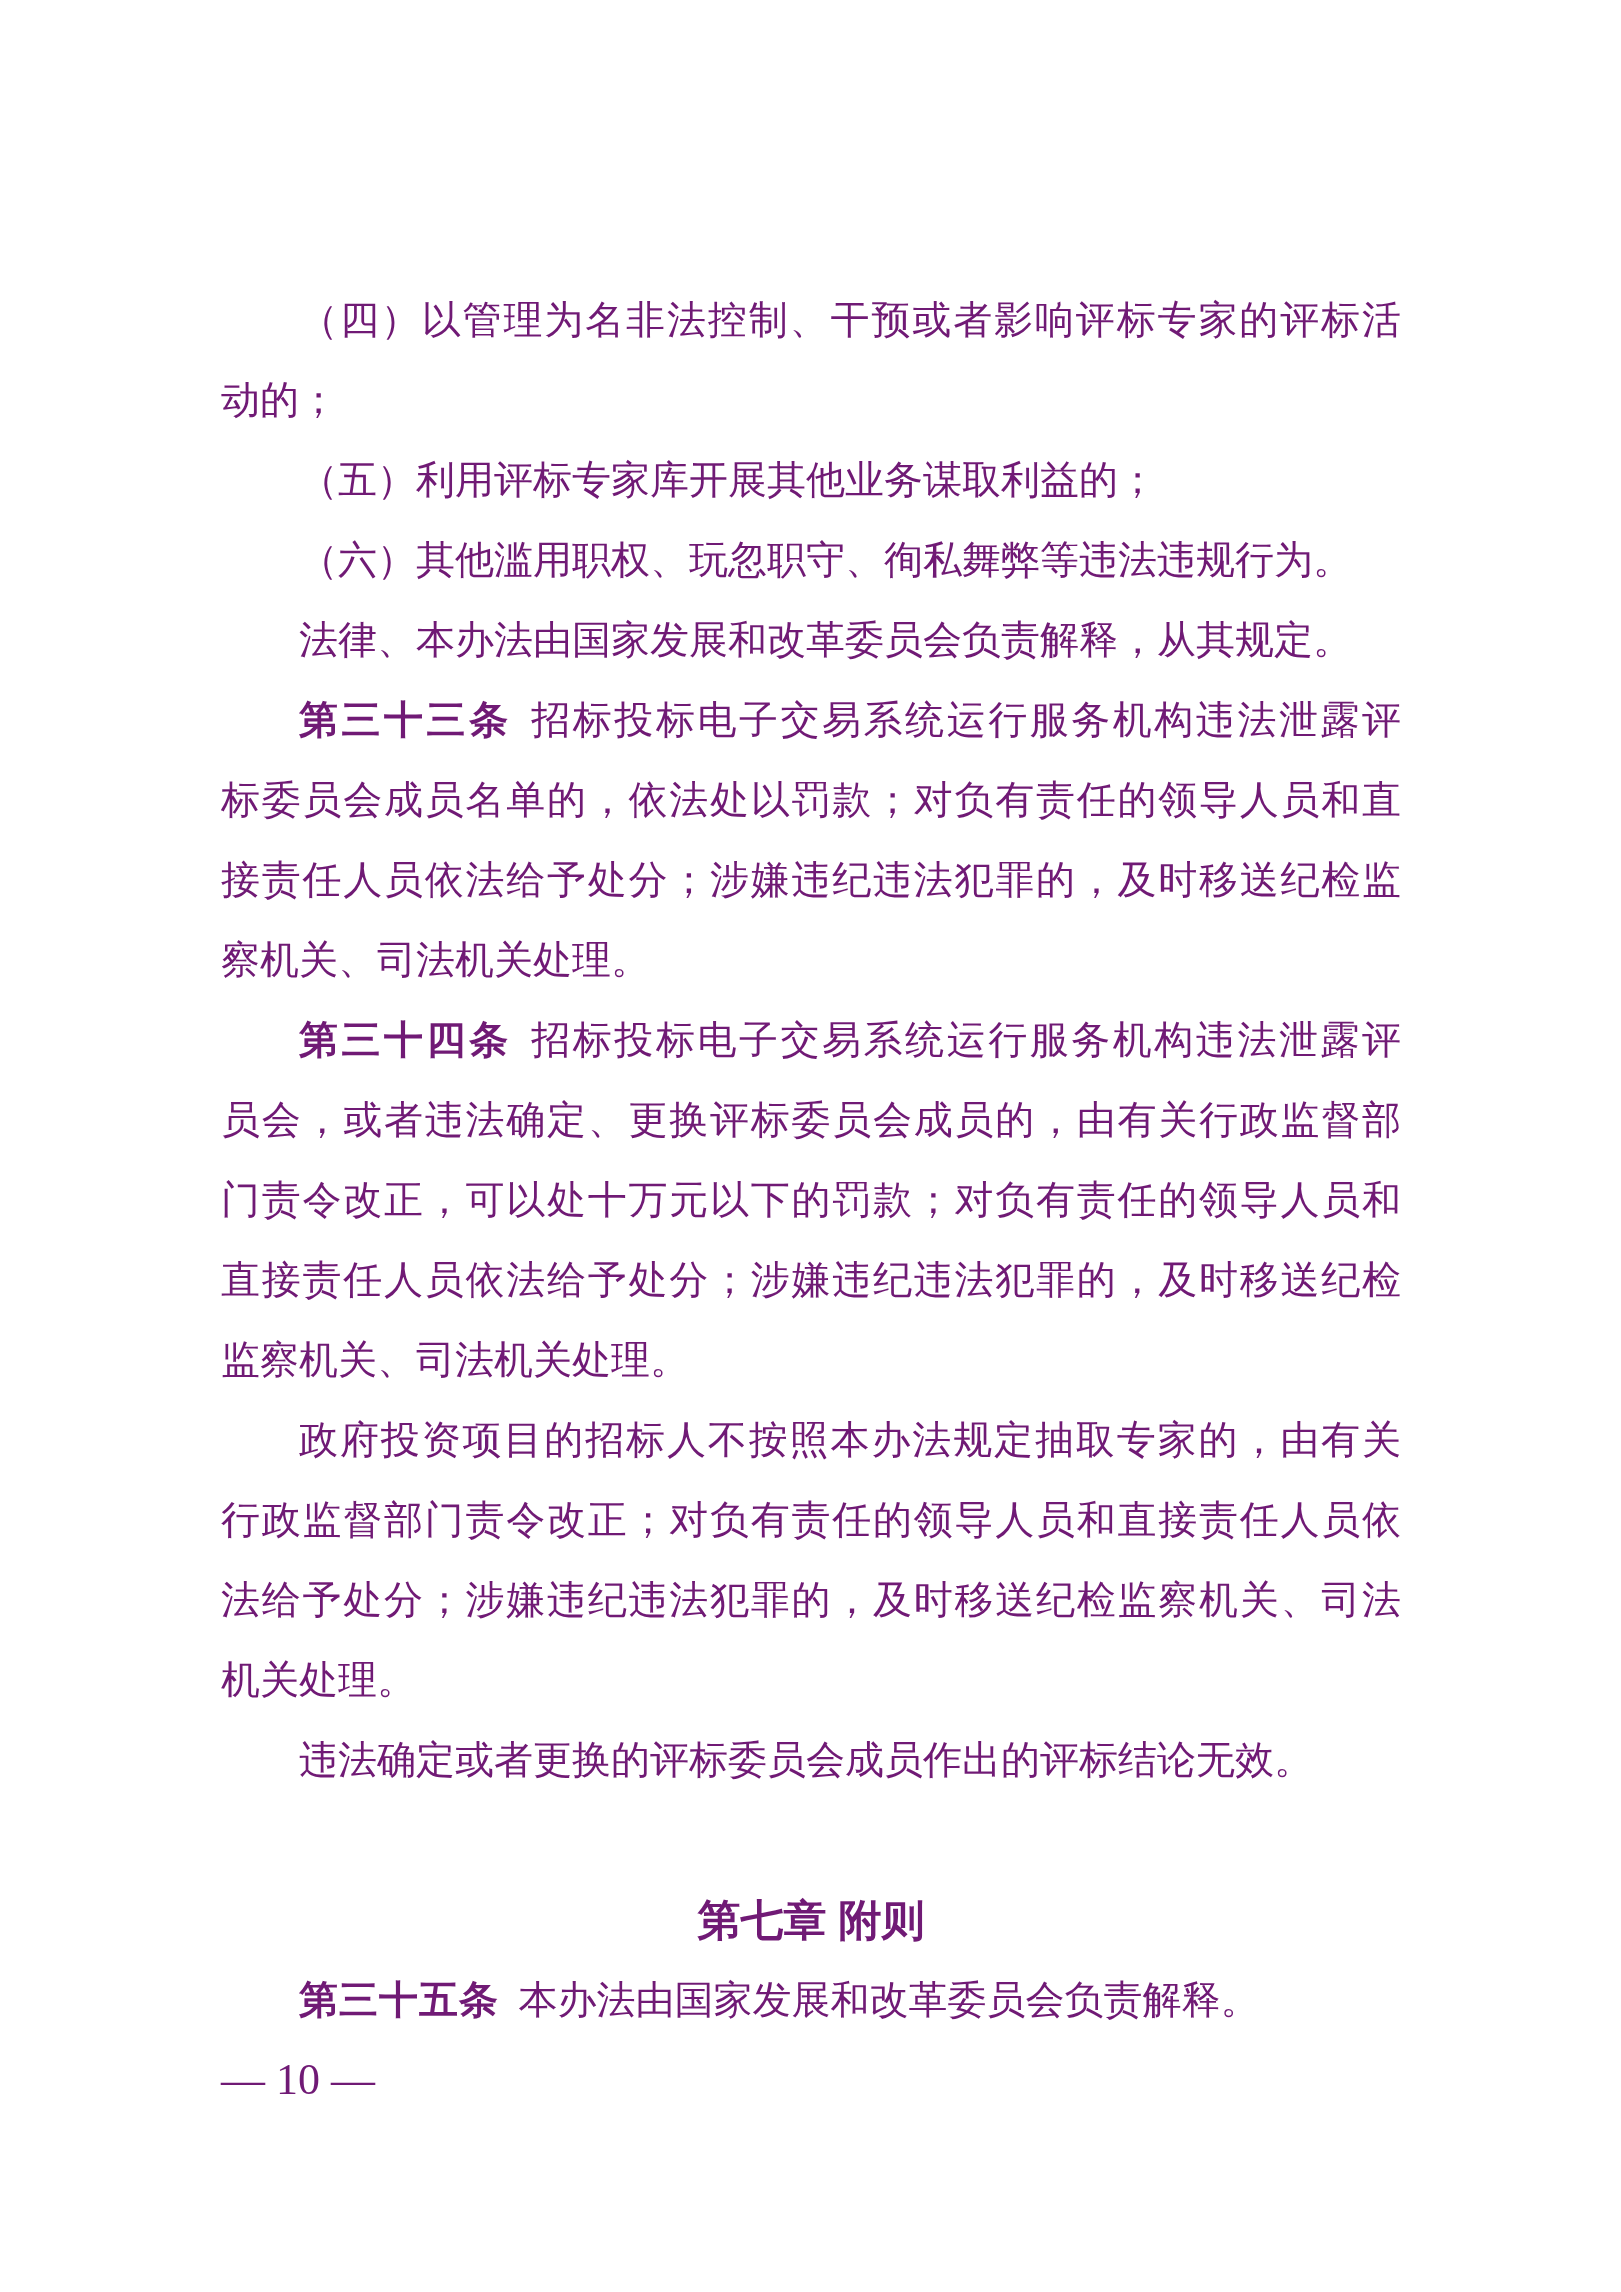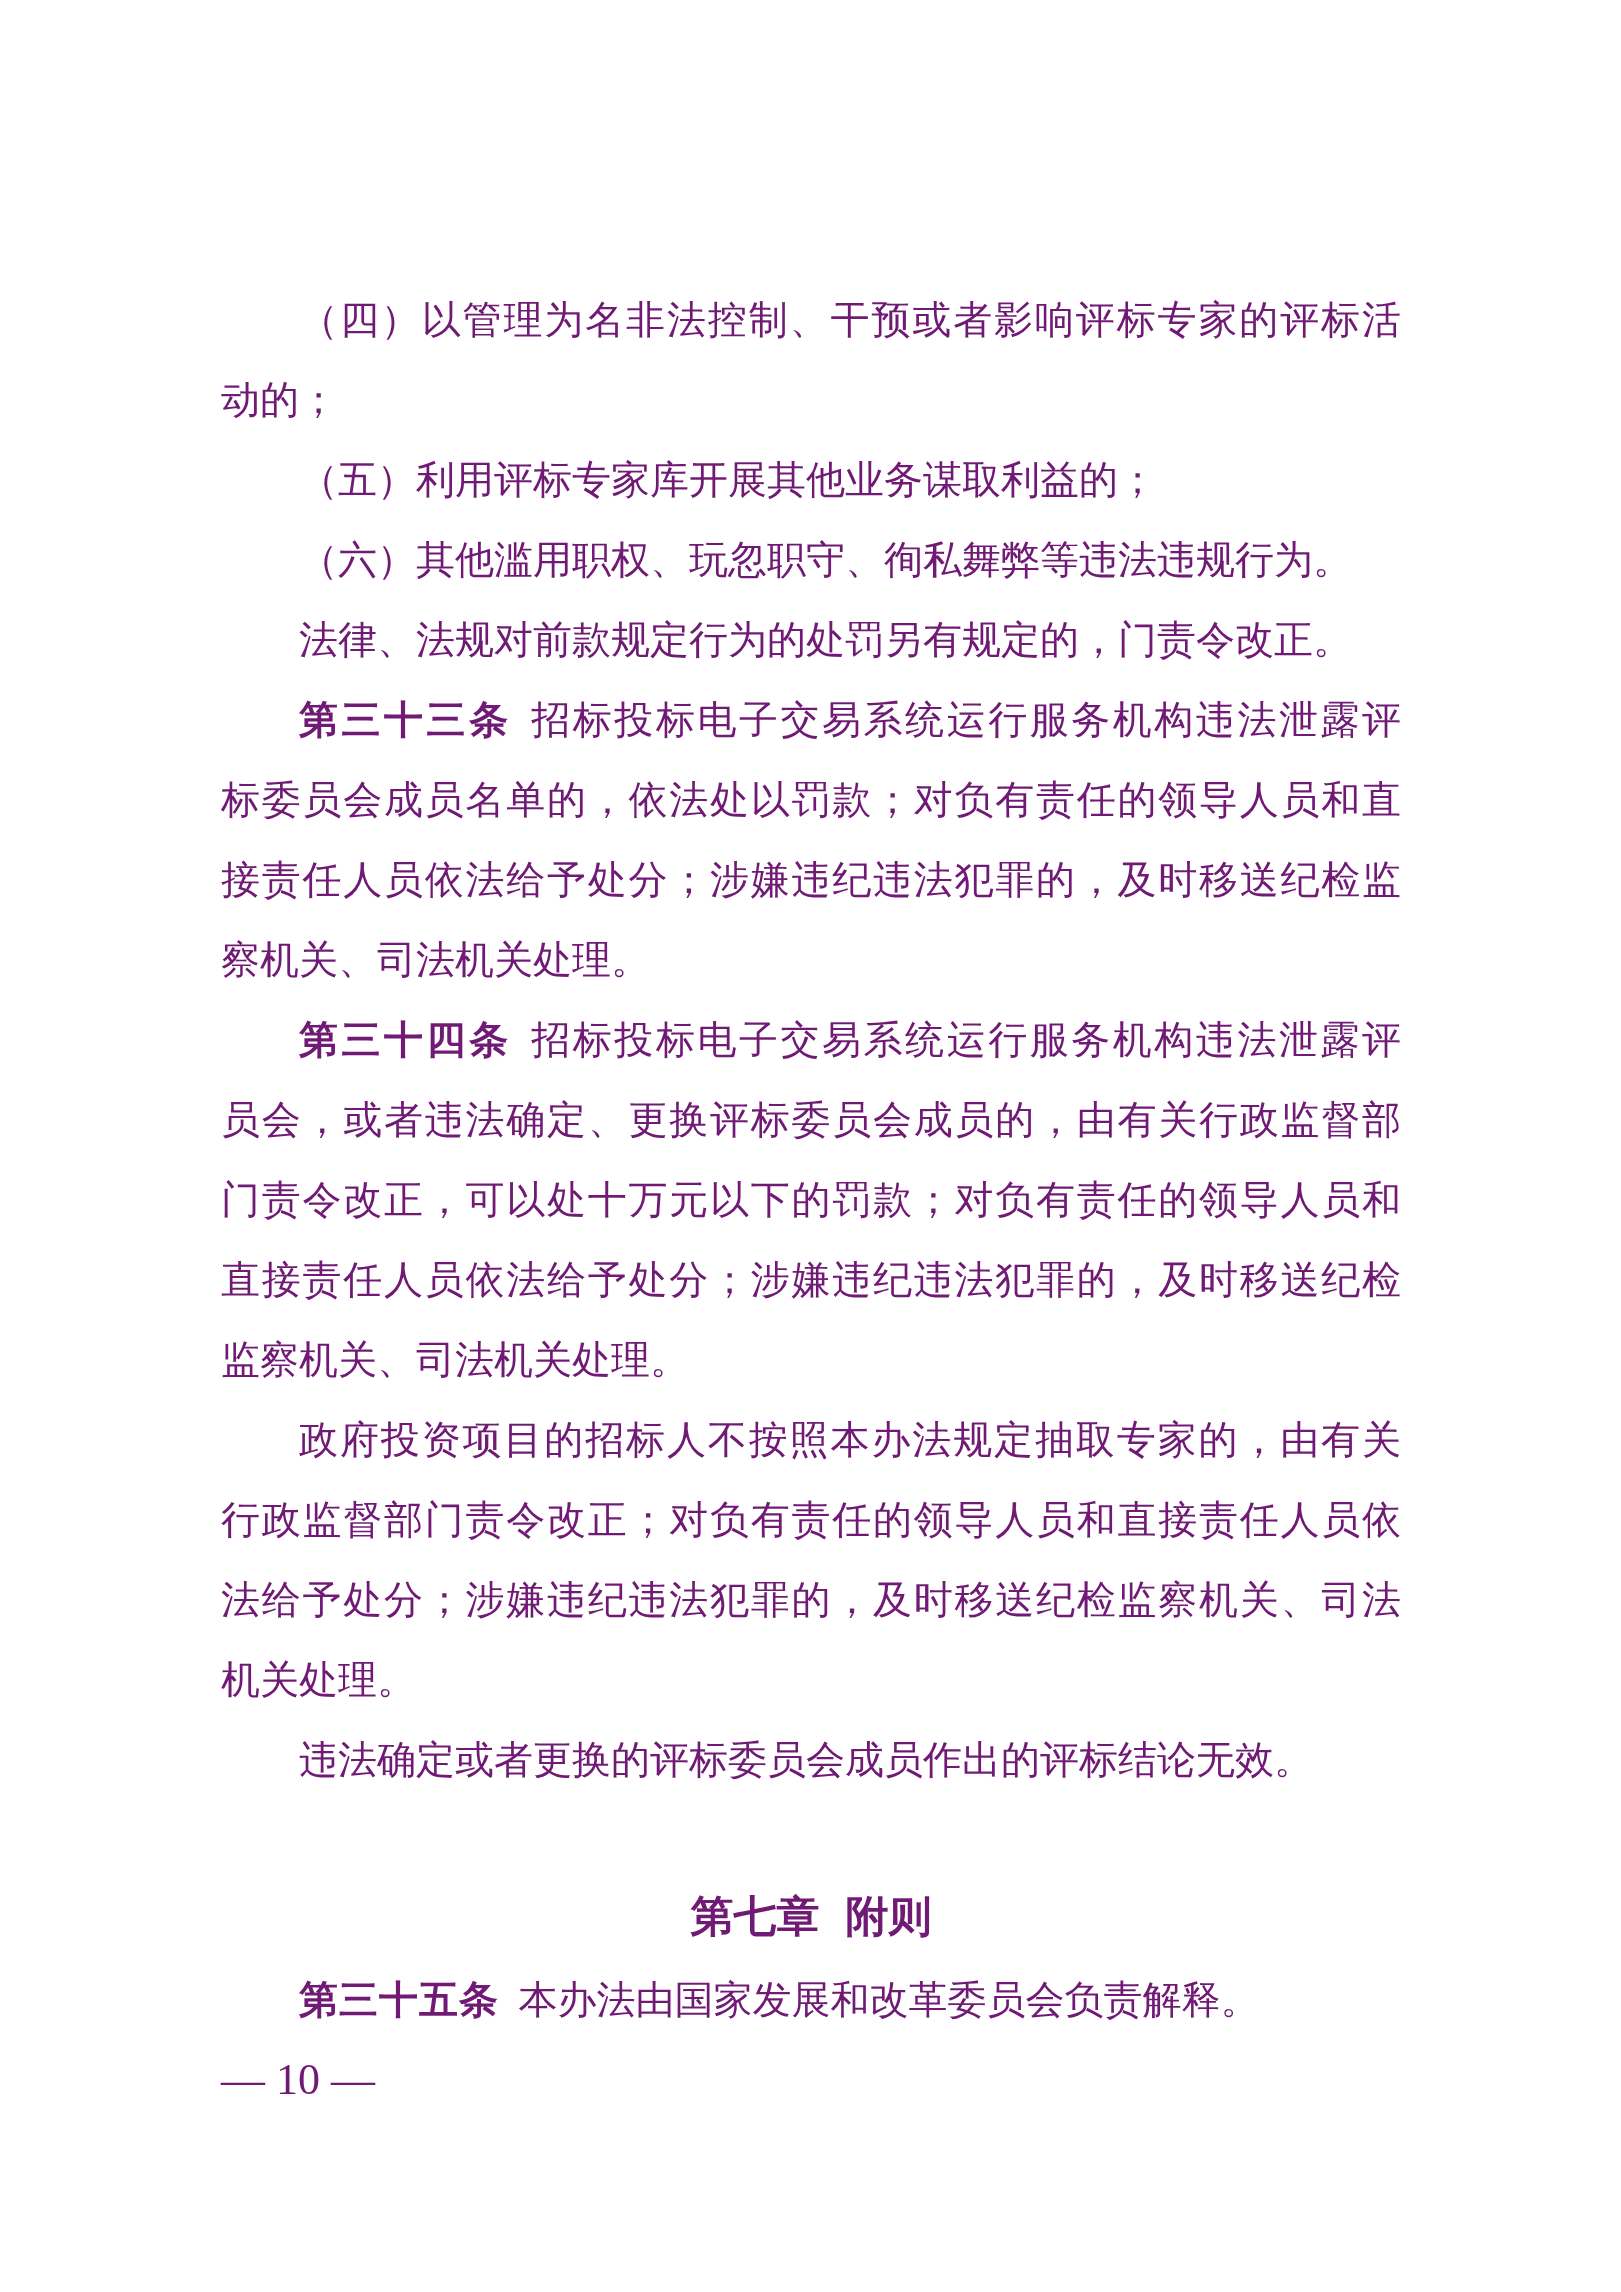--- a/index.html
+++ b/index.html
@@ -33,21 +33,21 @@
   .kw {
     font-family: "Liberation Sans", "DejaVu Sans", sans-serif;
     font-weight: 700;
     margin-right: 19.6px;
     letter-spacing: 1px;
     text-align: right;
   }
   .chapter-heading {
     font-size: 43px;
     font-weight: 700;
-    font-family: Liberation Mono, monospace;
+    font-family: Liberation Sans, sans-serif;
     text-align: center;
     line-height: 80px;
     height: 80px;
     margin-top: 80px;
     white-space: nowrap;
   }
   .footer-line {
     font-size: 44px;
     line-height: 80px;
     height: 80px;
@@ -57,21 +57,21 @@
 </head>
 <body>
 
 <div class="page">
   <div class="doc">
 
     <div class="line indent fill"><span>（四）以管理为名非法控制、干预或者影响评标专家的评标活</span></div>
     <div class="line"><span>动的；</span></div>
     <div class="line indent"><span>（五）利用评标专家库开展其他业务谋取利益的；</span></div>
     <div class="line indent"><span>（六）其他滥用职权、玩忽职守、徇私舞弊等违法违规行为。</span></div>
-    <div class="line indent"><span>法律、法规对前款规定行为的处罚另有规定的，门责令改正。</span></div>
+    <div class="line indent"><span>法律、本办法由国家发展和改革委员会负责解释，从其规定。</span></div>
 
     <div class="line indent fill"><span class="kw">第三十三条</span><span>招标投标电子交易系统运行服务机构违法泄露评</span></div>
     <div class="line fill"><span>标委员会成员名单的，依法处以罚款；对负有责任的领导人员和直</span></div>
     <div class="line fill"><span>接责任人员依法给予处分；涉嫌违纪违法犯罪的，及时移送纪检监</span></div>
     <div class="line"><span>察机关、司法机关处理。</span></div>
 
     <div class="line indent fill"><span class="kw">第三十四条</span><span>招标投标电子交易系统运行服务机构违法泄露评</span></div>
     <div class="line fill"><span>员会，或者违法确定、更换评标委员会成员的，由有关行政监督部</span></div>
     <div class="line fill"><span>门责令改正，可以处十万元以下的罚款；对负有责任的领导人员和</span></div>
     <div class="line fill"><span>直接责任人员依法给予处分；涉嫌违纪违法犯罪的，及时移送纪检</span></div>

